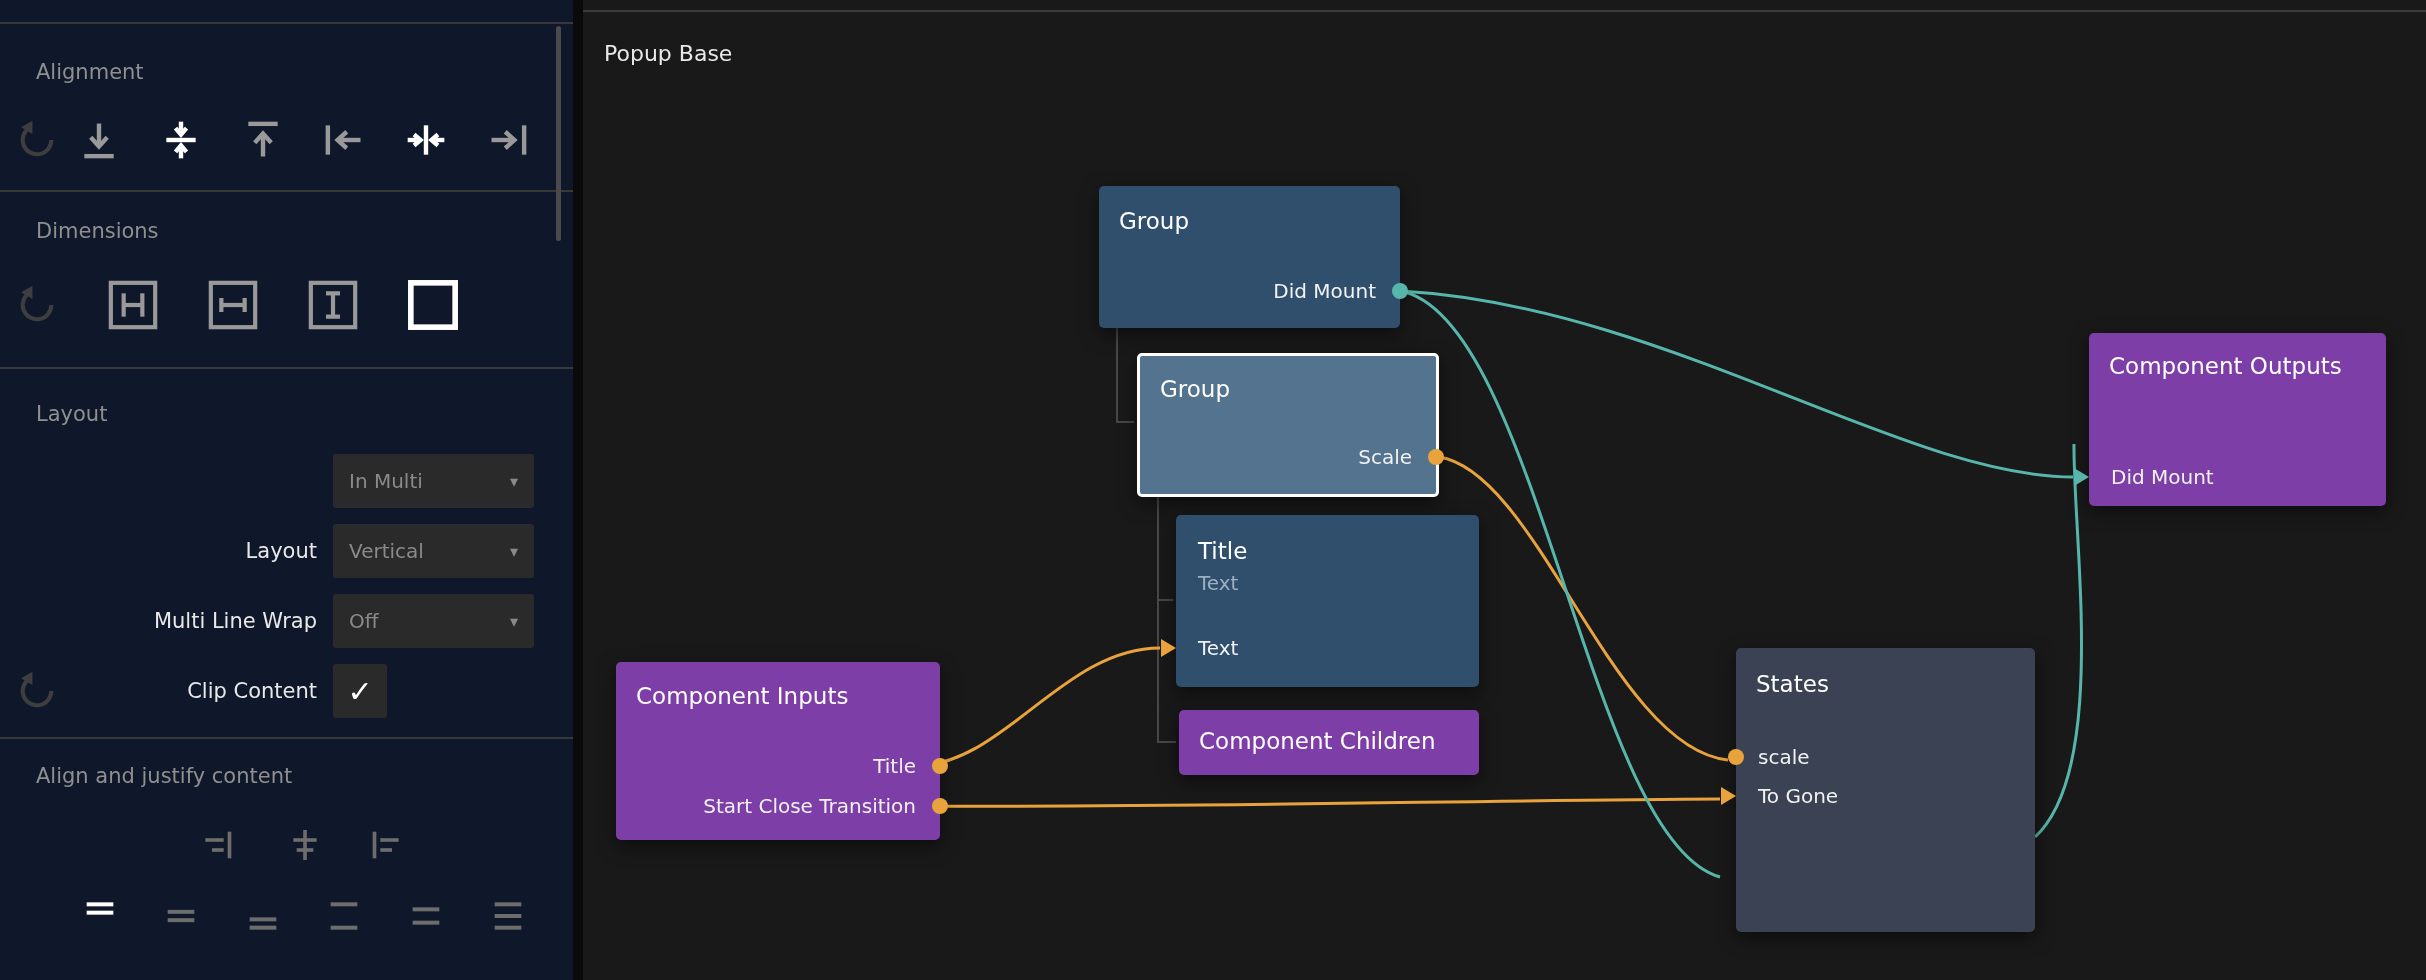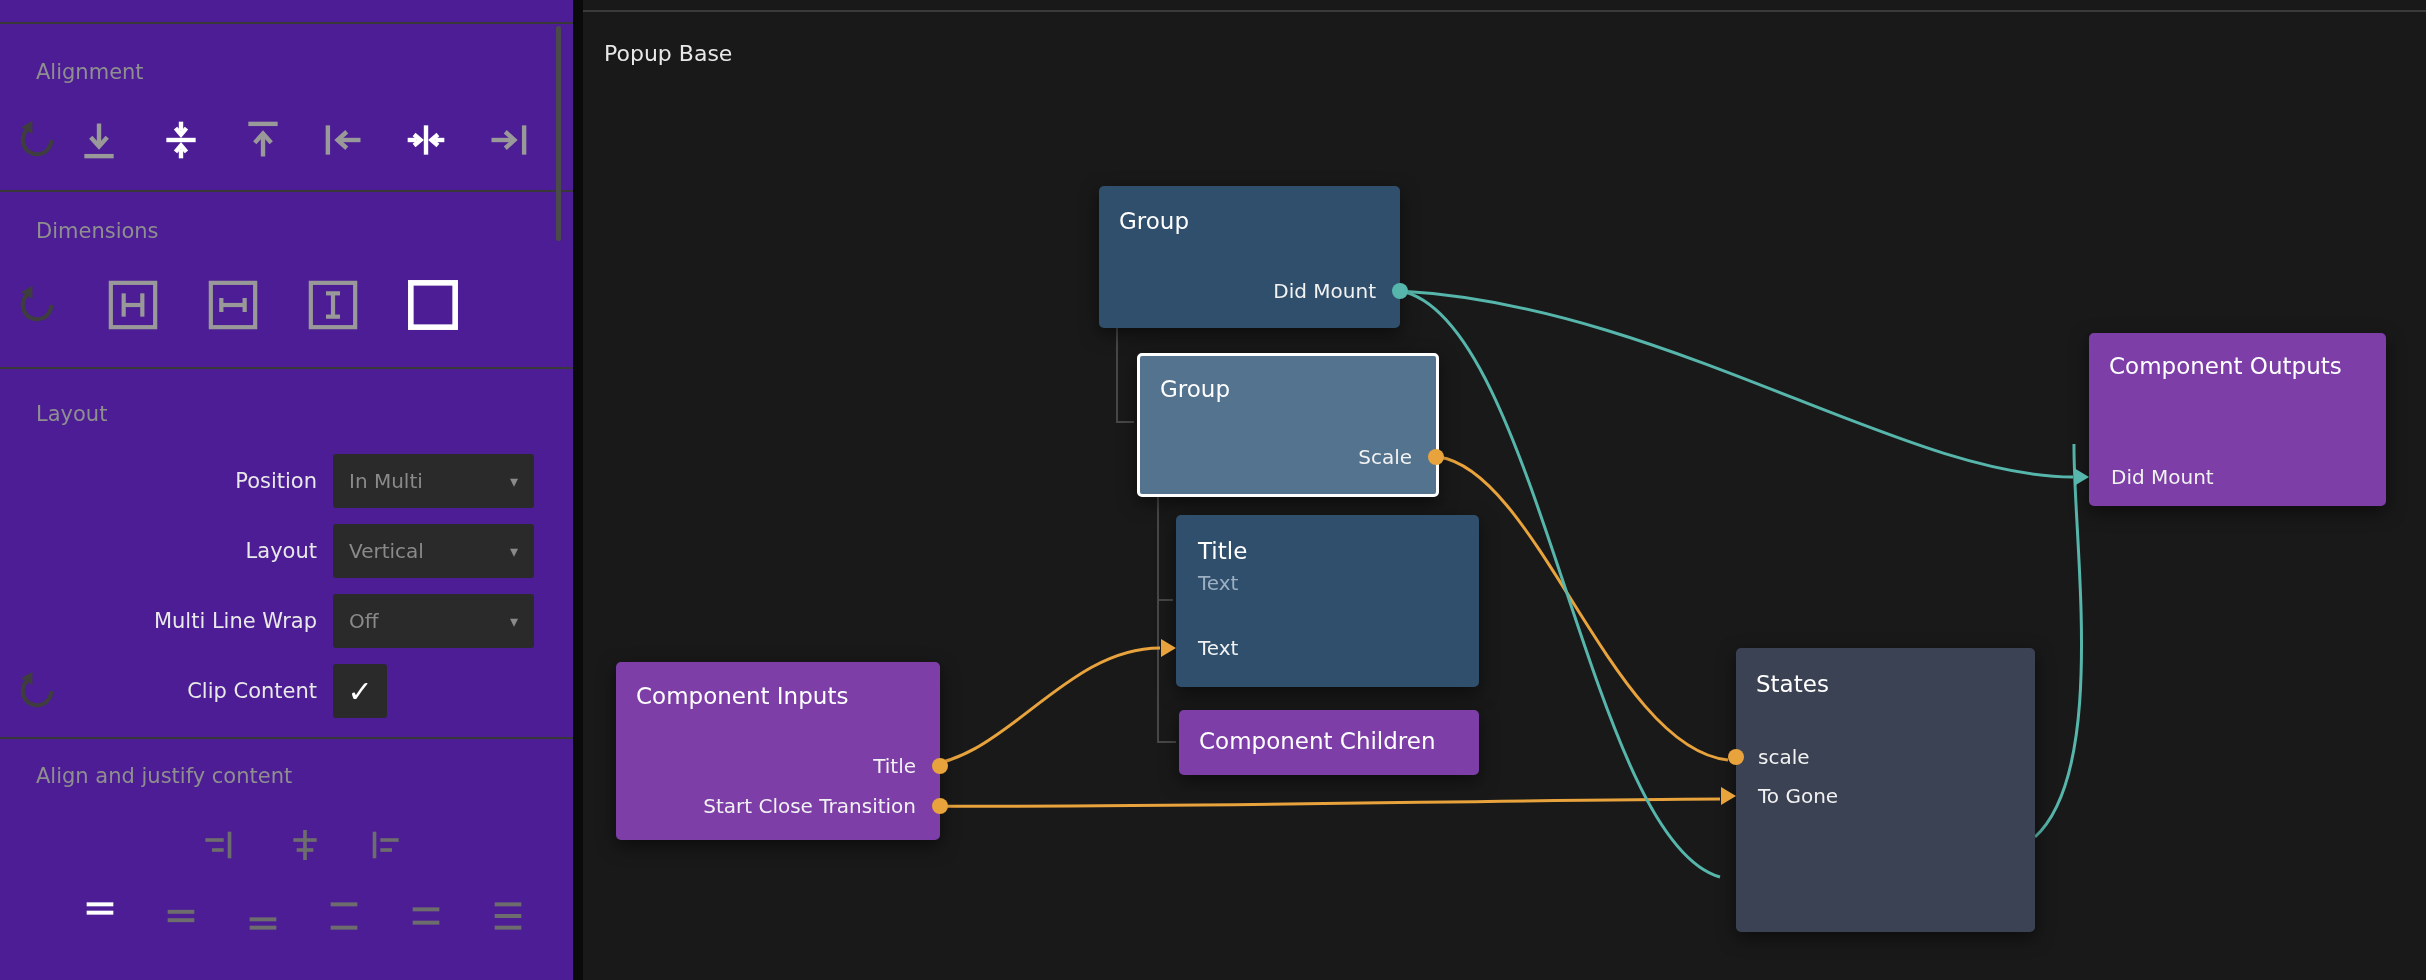--- a/index.html
+++ b/index.html
@@ -1,21 +1,21 @@
 <!DOCTYPE html>
 <html><head>
 <meta charset="utf-8">
 <style>
   * { margin:0; padding:0; box-sizing:border-box; }
   html,body { width:2426px; height:980px; overflow:hidden; background:#0a0a0a;
               font-family:"DejaVu Sans","Liberation Sans",sans-serif; }
   .app { position:relative; width:2426px; height:980px; }
 
   
-  .sidebar { position:absolute; left:0; top:0; width:573px; height:980px; background:#4c1d95; }
+  .sidebar { position:absolute; left:0; top:0; width:573px; height:980px; background:#0f172a; }
   .divider { position:absolute; left:0; width:573px; height:2px; background:#383838; }
   .side-title { position:absolute; left:36px; font-size:21px; color:#8f8f8f; }
   .icon { position:absolute; color:#999; }
   .icon svg { width:100%; height:100%; display:block; }
   .icon.bright { color:#ffffff; }
   .icon.dim { color:#3e3e3e; }
   .icon.faint { color:#6d6d6d; }
   .row-label { position:absolute; left:36px; width:281px; height:54px; line-height:54px;
                text-align:right; font-size:21px; color:#e8e8e8; }
   .dropdown { position:absolute; left:333px; width:201px; height:54px; background:#2a2a2a;
@@ -154,21 +154,20 @@
     <span class="icon bright" style="left:405px;top:277px;width:56px;height:56px">
       <svg viewBox="0 0 24 24" stroke="currentColor" stroke-width="2.4" fill="none">
           <rect x="2.5" y="2.5" width="19" height="19"></rect>
         </svg>
     </span>
 
     <div class="divider" style="top:367px"></div>
 
     <div class="side-title" style="top:402px">Layout</div>
 
-    <div class="row-label" style="top:454px">Position</div>
     <div class="dropdown" style="top:454px">
       <span>In Multi</span>
       <span class="caret">▾</span>
     </div>
 
     <div class="row-label" style="top:524px">Layout</div>
     <div class="dropdown" style="top:524px">
       <span>Vertical</span>
       <span class="caret">▾</span>
     </div>

